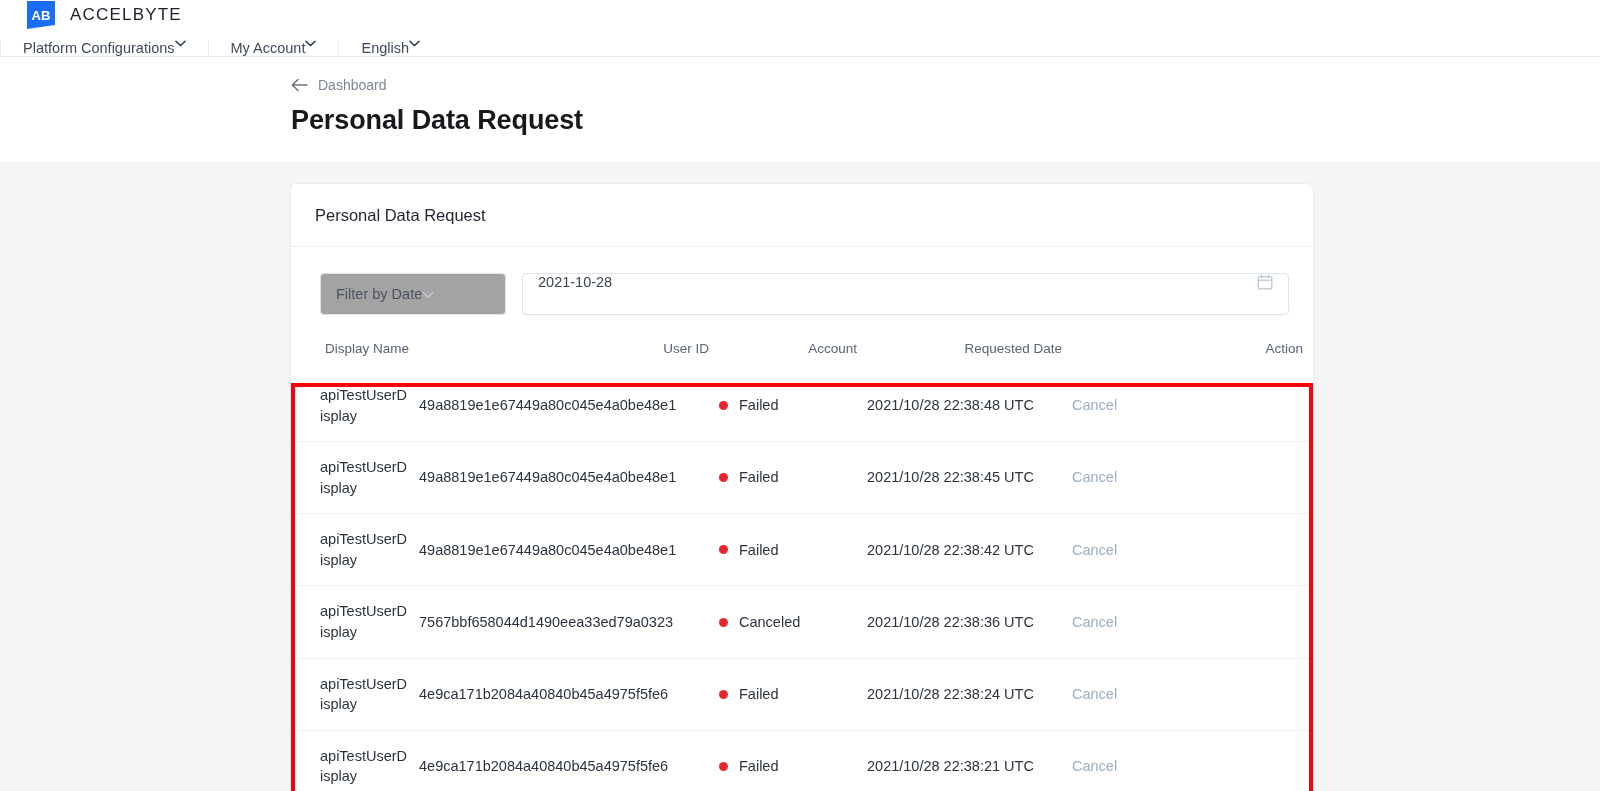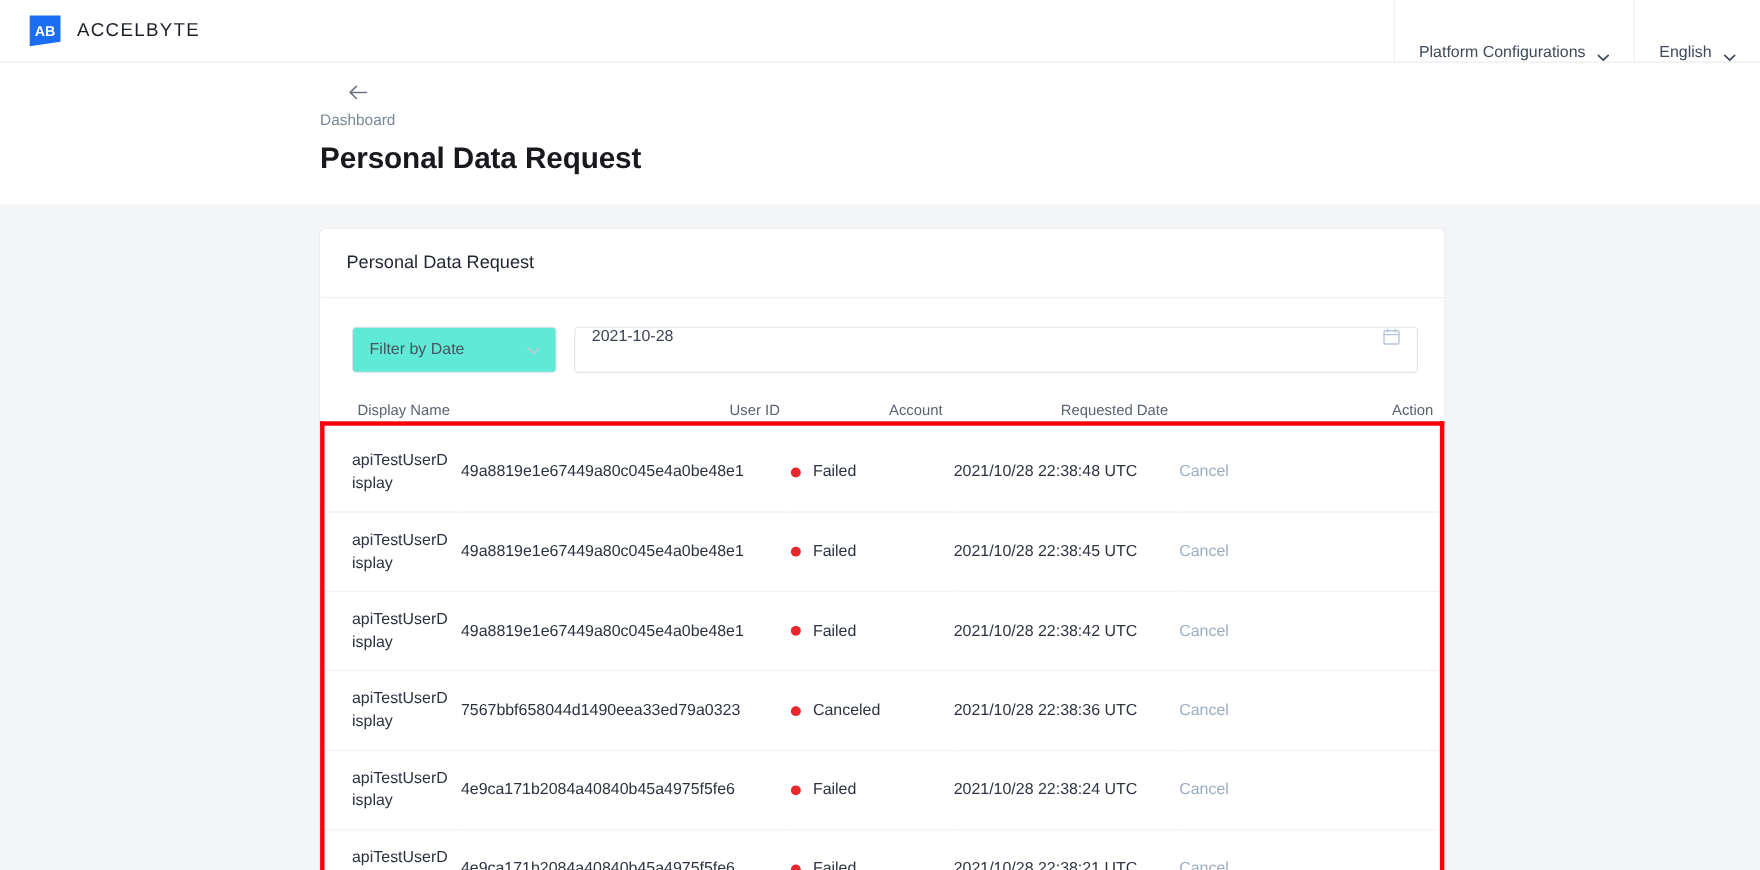--- a/index.html
+++ b/index.html
@@ -13,20 +13,21 @@
   }
 
   
   .topbar {
     position: relative;
     height: 57px;
     background: #ffffff;
     display: flex;
     align-items: stretch;
     border-bottom: 1px solid #e6e8ec;
+    flex-direction: column;
   }
   .brand {
     display: flex;
     align-items: center;
     gap: 14px;
     padding-left: 26px;
   }
   .logo-mark {
     width: 30px; height: 30px;
     position: relative;
@@ -37,22 +38,22 @@
     font-size: 17px;
     letter-spacing: 1.2px;
     color: #1b1f28;
     font-weight: 400;
     white-space: nowrap;
   }
   .nav-spacer { flex: 1 1 auto; }
   .nav-group { display: flex; align-items: stretch; }
   .nav-item {
     display: flex;
-    align-items: flex-end;
-    gap: 11px;
+    align-items: flex-start;
+    gap: 0;
     padding: 0 22px;
     font-size: 14.5px;
     color: #3f4a5a;
     border-left: 1px solid #eceef2;
     cursor: pointer;
     white-space: nowrap;
   }
   .nav-item:last-child { }
   .chev {
     width: 11px; height: 7px;
@@ -67,21 +68,20 @@
     padding: 20px 0 26px 291px;
   }
   .breadcrumb {
     display: flex;
     align-items: center;
     gap: 10px;
     font-size: 14px;
     color: #7b8794;
     cursor: pointer;
     width: max-content;
-    flex-direction: column;
   }
   .back-arrow { width: 17px; height: 14px; display: inline-block; }
   .page-title {
     margin-top: 12px;
     font-size: 27px;
     font-weight: 700;
     color: #17191d;
     letter-spacing: -0.1px;
   }
 
@@ -111,25 +111,25 @@
     gap: 16px;
     align-items: center;
   }
   .select-box {
     width: 186px;
     height: 42px;
     border: 1px solid #dfe3e9;
     border-radius: 4px;
     display: flex;
     align-items: center;
-    justify-content: space-between;
+    justify-content: flex-start;
     padding: 0 15px;
     font-size: 14.5px;
     color: #4a5362;
-    background: #5eead4;
+    background: #a3a3a3;
     cursor: pointer;
   }
   .date-box {
     flex: 1;
     height: 42px;
     border: 1px solid #dfe3e9;
     border-radius: 4px;
     display: flex;
     justify-content: space-between;
     padding: 0 15px;
@@ -219,20 +219,28 @@
 
       <div class="nav-item">
         <span>Platform Configurations</span>
         <span class="chev">
           <svg width="11" height="7" viewBox="0 0 11 7">
             <path d="M1 1.3 L5.5 5.6 L10 1.3" fill="none" stroke="#3f4a5a" stroke-width="1.6" stroke-linecap="round" stroke-linejoin="round"></path>
           </svg>
         </span>
       </div>
 
+      <div class="nav-item">
+        <span>My Account</span>
+        <span class="chev">
+          <svg width="11" height="7" viewBox="0 0 11 7">
+            <path d="M1 1.3 L5.5 5.6 L10 1.3" fill="none" stroke="#3f4a5a" stroke-width="1.6" stroke-linecap="round" stroke-linejoin="round"></path>
+          </svg>
+        </span>
+      </div>
 
       <div class="nav-item">
         <span>English</span>
         <span class="chev">
           <svg width="11" height="7" viewBox="0 0 11 7">
             <path d="M1 1.3 L5.5 5.6 L10 1.3" fill="none" stroke="#3f4a5a" stroke-width="1.6" stroke-linecap="round" stroke-linejoin="round"></path>
           </svg>
         </span>
       </div>
 

